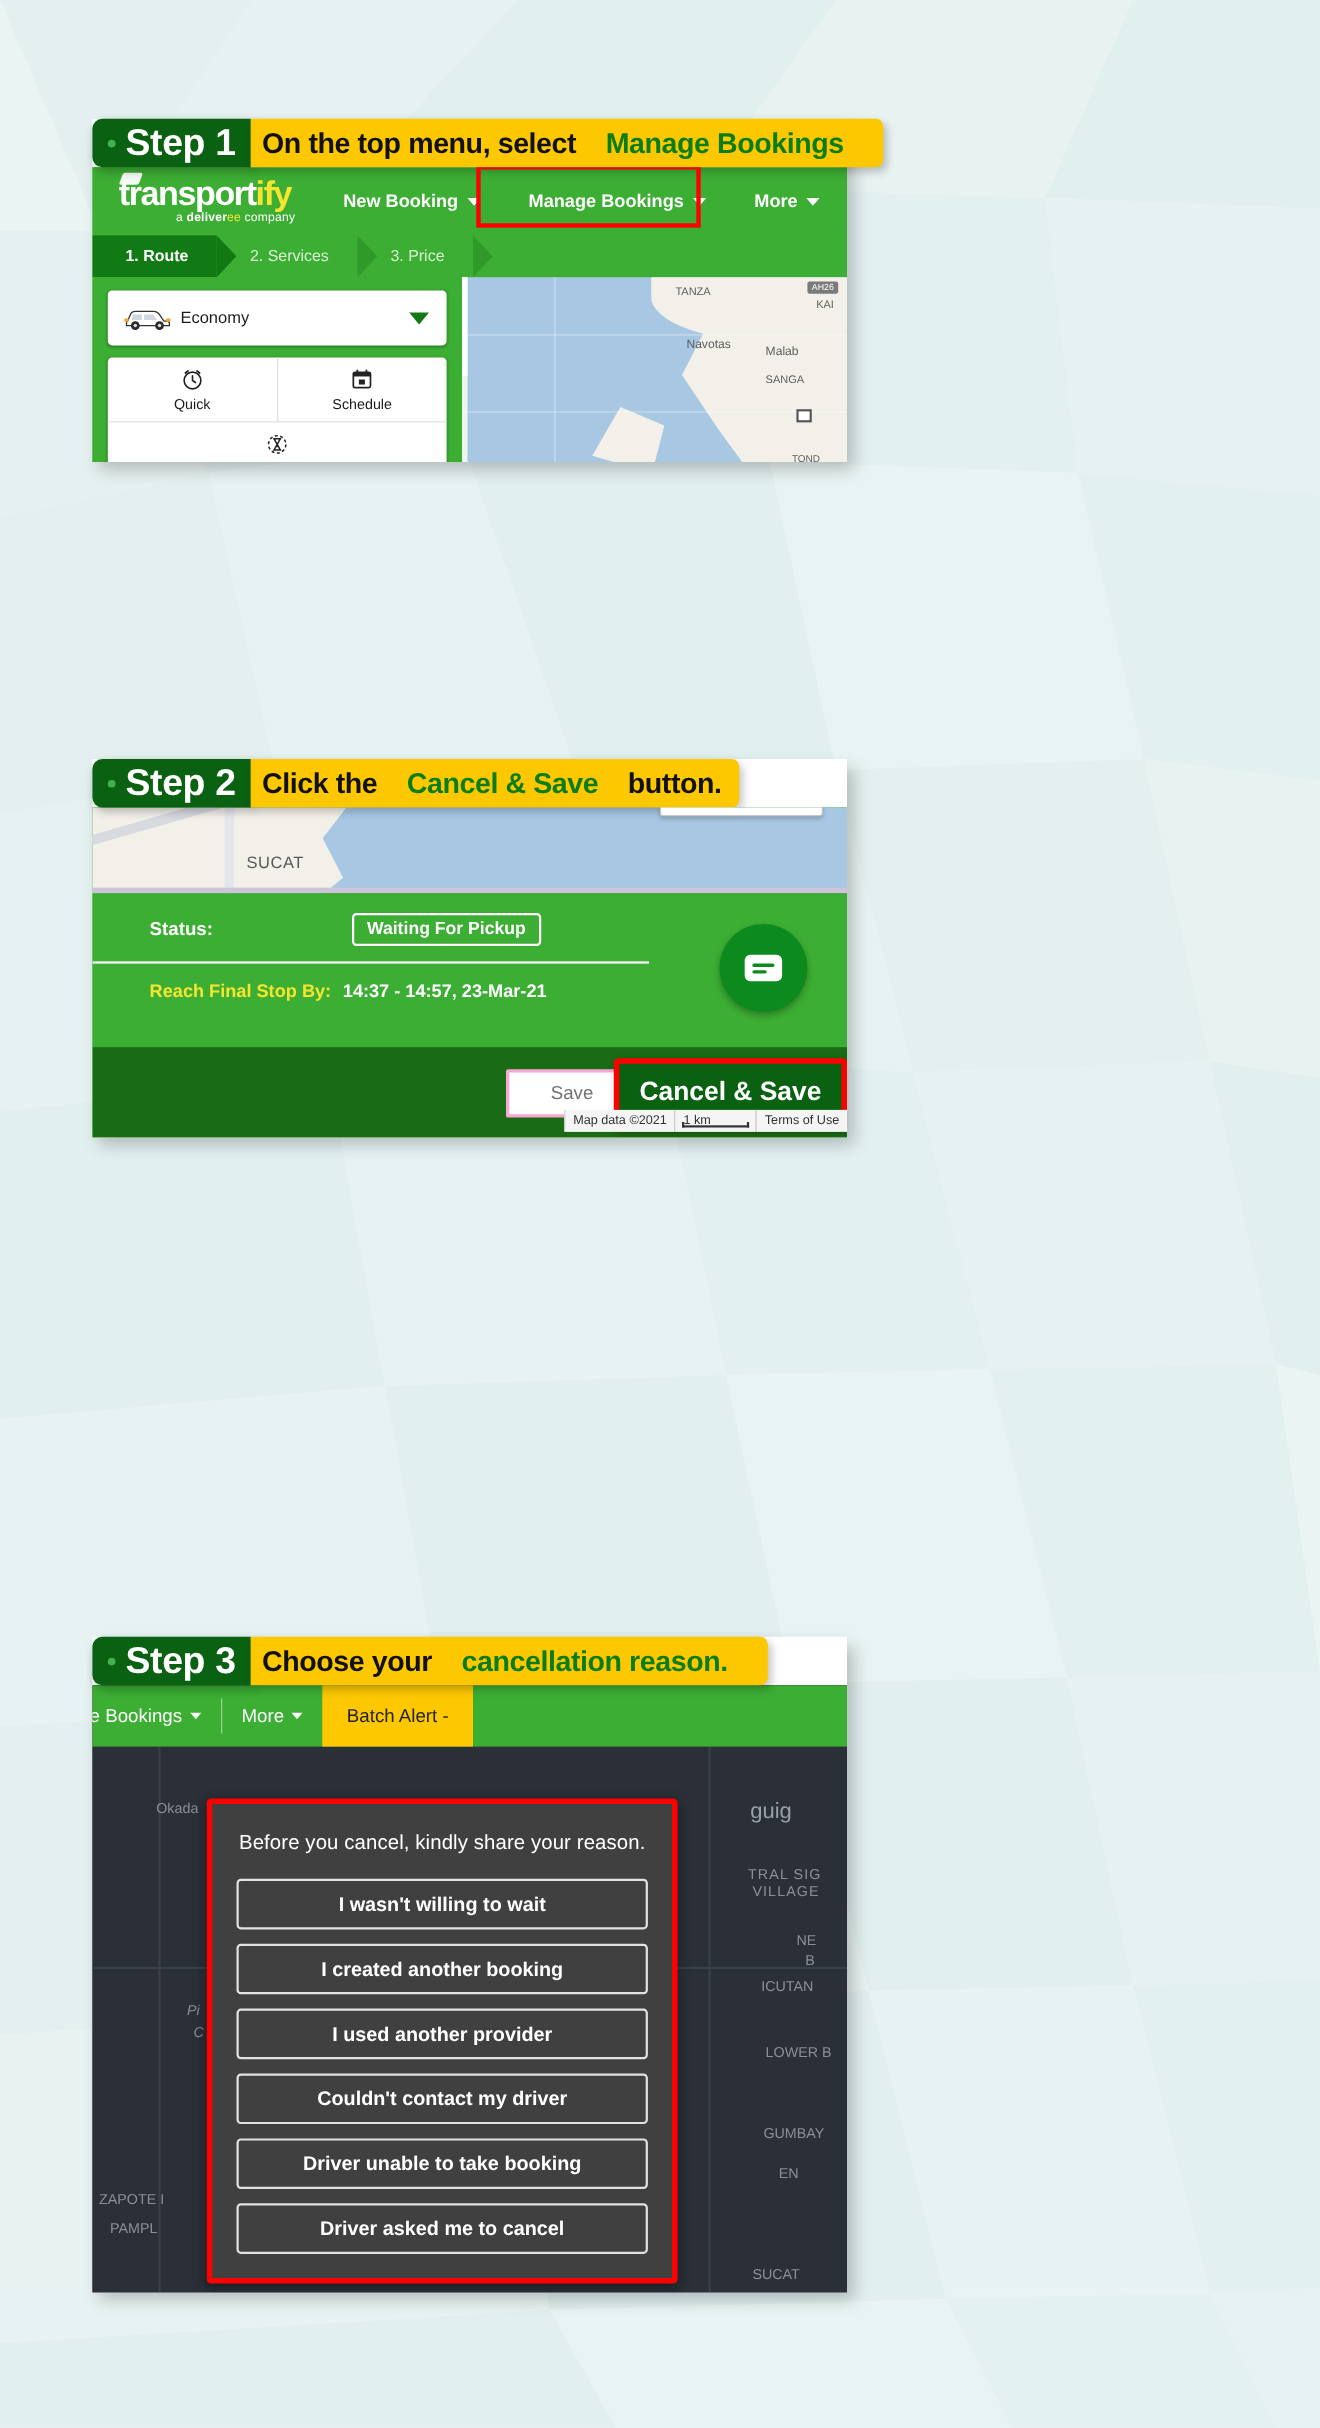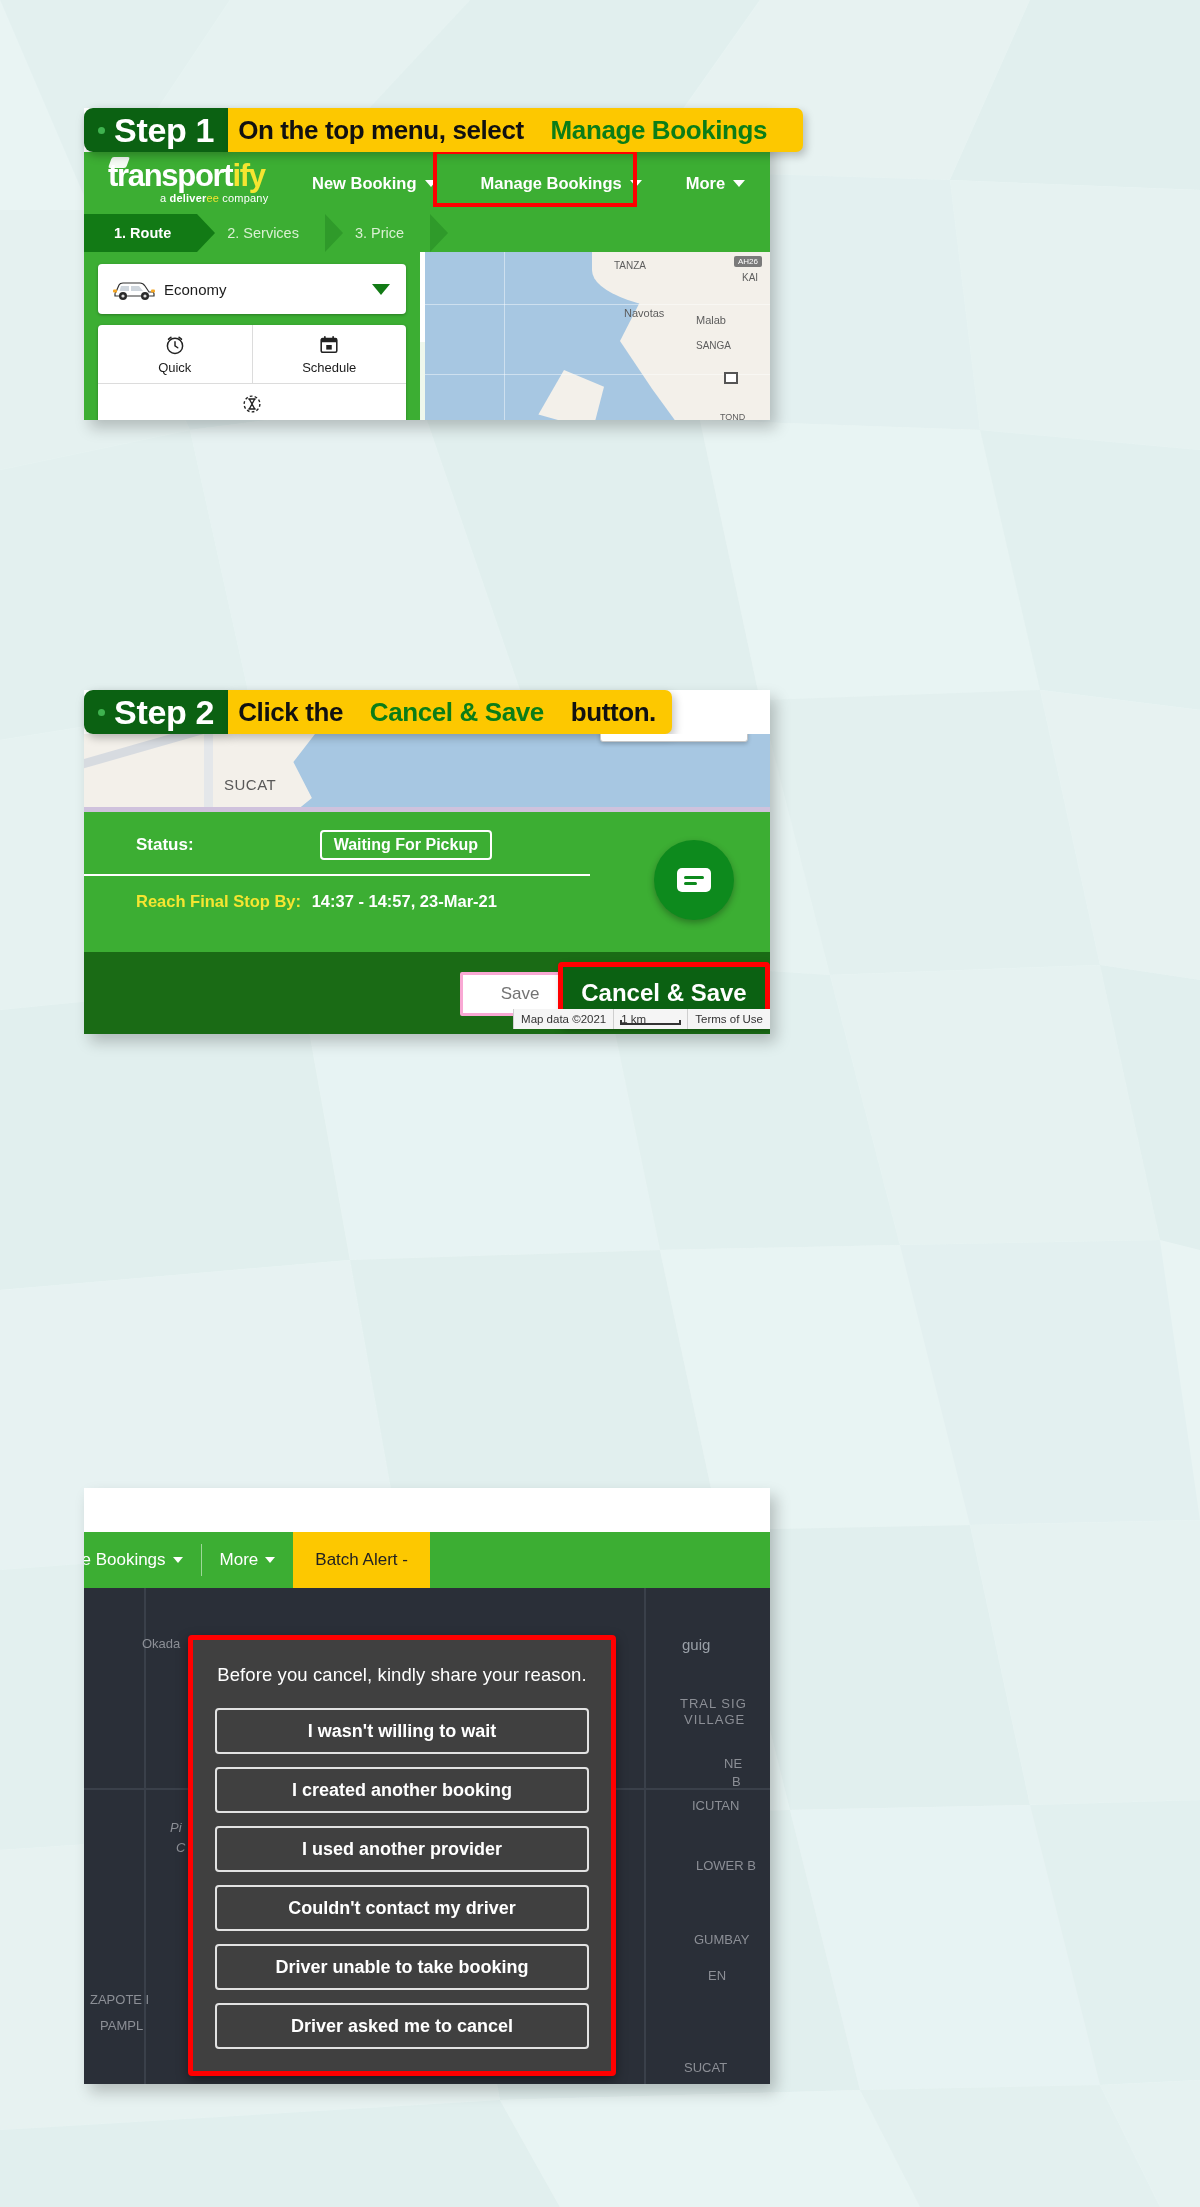--- a/index.html
+++ b/index.html
@@ -313,21 +313,21 @@
   }
 
   .s3-map {
     position: absolute; left: 0; right: 0; top: 56px; bottom: 0;
     background: #2a2f38; overflow: hidden;
   }
   .s3-map .mlabel {
     position: absolute; color: #8c8f96; font-size: 13px; white-space: nowrap;
     font-family: "Liberation Sans", sans-serif;
   }
-  .s3-map .mlabel.big { font-size: 15px; color: #9aa0a8; }
+  .s3-map .mlabel.big { font-size: 20px; color: #9aa0a8; }
   .s3-map .mroad { position: absolute; background: #3a404a; }
 
   .reason-dialog {
     position: absolute; left: 104px; top: 103px; width: 428px;
     background: #404040; border: 5px solid #ff0000; border-radius: 4px;
     padding: 24px 22px 22px 22px; z-index: 10;
     box-shadow: 0 4px 12px rgba(0,0,0,.4);
   }
   .reason-title {
     color: #ffffff; font-size: 18.5px; text-align: center; margin-bottom: 22px;
@@ -580,20 +580,31 @@
       <div class="cancel-save-btn">
         <span>Cancel &amp; Save</span>
       </div>
     </div>
 
   </div>
 </div>
 
 <div class="step-card" id="step3">
 
+  <div class="step-header">
+    <div class="step-badge">
+      <span class="dot"></span>
+      <span>Step 3</span>
+    </div>
+    <div class="step-title">
+      <span class="sp">Choose your </span>
+          <span class="hl">cancellation reason.</span>
+          <span class="sp"></span>
+    </div>
+  </div>
 
   <div class="step-body">
 
     <div class="s3-nav">
       <div class="item first">
         <span>ge Bookings</span>
         <span class="caret-small"></span>
       </div>
       <div class="sep"></div>
       <div class="item">

